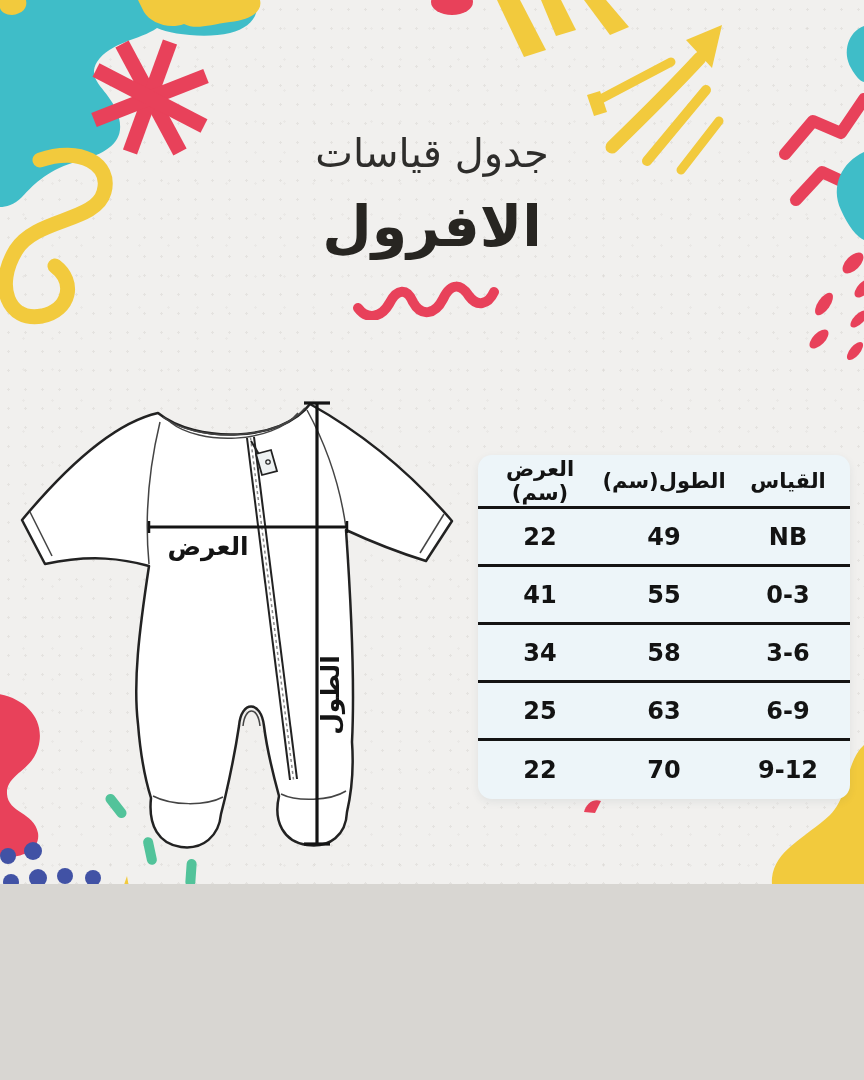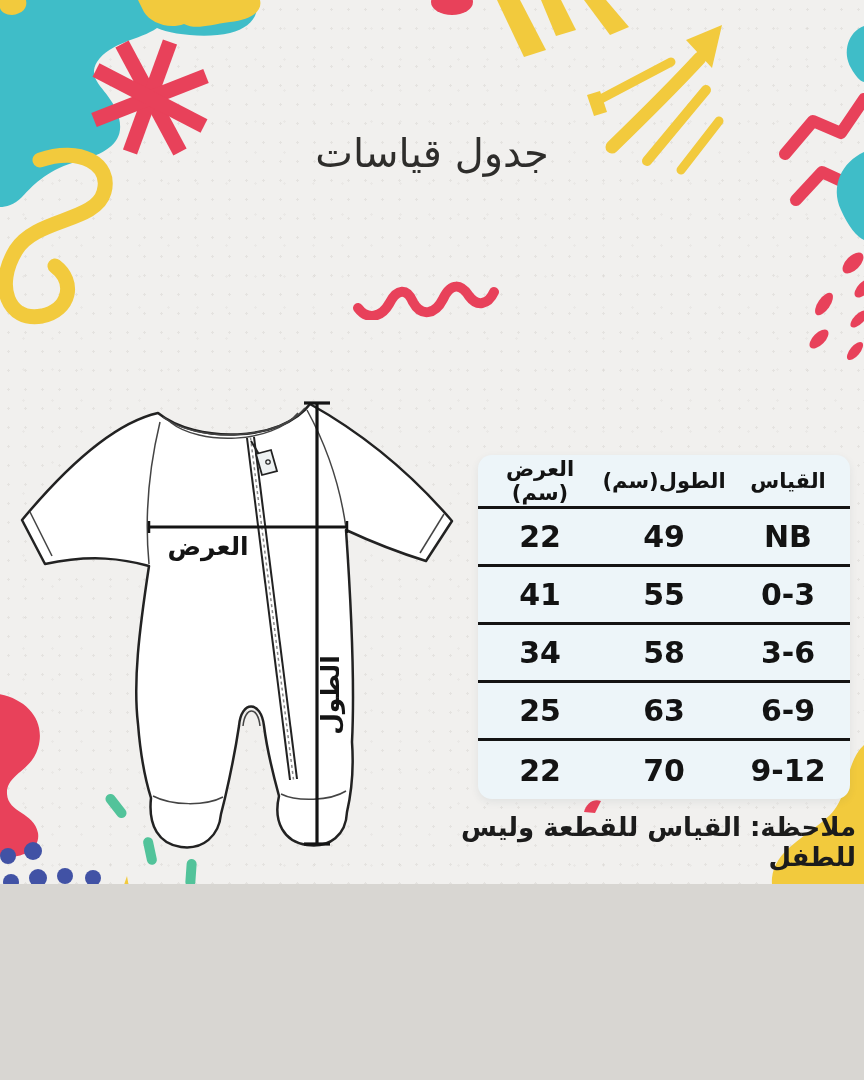--- a/index.html
+++ b/index.html
@@ -23,21 +23,21 @@
   .lbl{position:absolute;z-index:3;font-weight:700;font-size:25px;color:#141414;direction:rtl;text-align:center;}
   .lbl-width{left:158px;top:532px;width:100px;}
   .lbl-length{left:287px;top:680px;width:88px;height:30px;transform:rotate(-90deg);}
   .size-table{
     left:478px;top:455px;width:372px;background:#edf5f9;border-radius:14px;
     direction:rtl;box-shadow:0 3px 8px rgba(40,60,80,.08);overflow:hidden;
   }
   .srow{display:flex;direction:rtl;height:58px;align-items:center;border-bottom:3px solid #141414;box-sizing:border-box;}
   .srow.head{height:54px;}
   .srow:last-child{border-bottom:none;}
-  .cell{flex:1;text-align:center;font-weight:700;font-size:30px;color:#131313;}
+  .cell{flex:1;text-align:center;font-weight:700;font-size:24px;color:#131313;}
   .head .cell{font-size:21px;}
   .note{right:8px;top:812px;width:430px;text-align:right;direction:rtl;font-size:26px;font-weight:700;color:#1c1c1c;}
 </style>
 </head>
 <body>
 
 <div class="canvas">
 
   <svg class="deco" viewBox="0 0 864 1080" xmlns="http://www.w3.org/2000/svg">
 
@@ -157,20 +157,21 @@
       <path d="M840 1008 L858 1009 L849 1025 Z" fill="#ffffff"></path>
       <circle cx="857" cy="1008" r="3" fill="#141414"></circle>
     </g>
 
     <g>
       <path fill="#e8415a" d="M584 812 C586 803 594 798 601 801 L595 813 Z"></path>
     </g>
   </svg>
 
   <div class="content title-1">جدول قياسات</div>
+  <div class="content title-2">الافرول</div>
 
   <svg class="content squiggle" width="158" height="54" viewBox="0 0 158 54" xmlns="http://www.w3.org/2000/svg">
     <path fill="none" stroke="#e8415a" stroke-width="10" stroke-linecap="round" d="M6 42 C15 54 29 52 37 38 C45 22 55 22 61 36 C69 51 83 49 91 33 C99 16 109 18 117 30 C125 41 136 39 142 26"></path>
   </svg>
 
   <svg class="content onesie" width="480" height="500" viewBox="0 0 480 500" xmlns="http://www.w3.org/2000/svg">
     <g fill="#ffffff" stroke="#222222" stroke-width="2.5" stroke-linejoin="round">
       <path d="M158 33
         C118 42 72 80 22 140 L45 184
         C92 174 124 179 149 186
@@ -249,15 +250,14 @@
       <div class="cell">63</div>
       <div class="cell">25</div>
     </div>
     <div class="srow">
       <div class="cell">9-12</div>
       <div class="cell">70</div>
       <div class="cell">22</div>
     </div>
   </div>
 
-  <div class="content note">ملاحظة: القياس للقطعة وليس للطفل</div>
 
 </div>
 
 </body></html>

